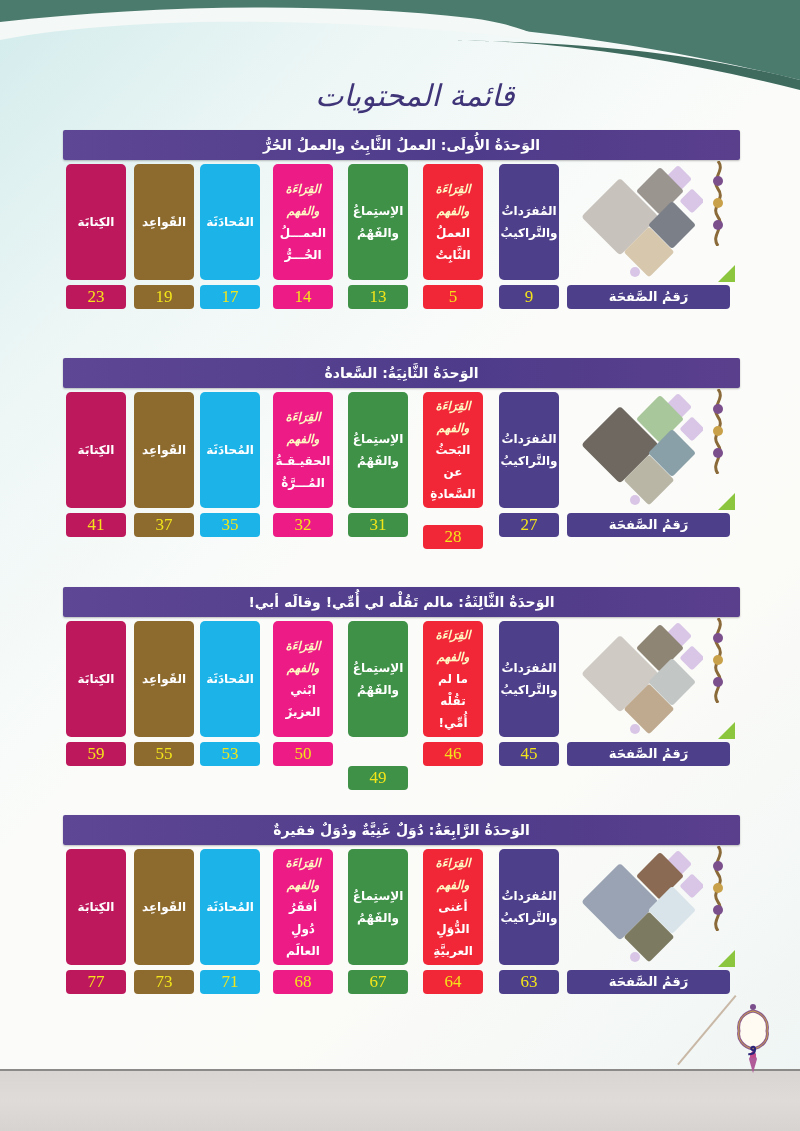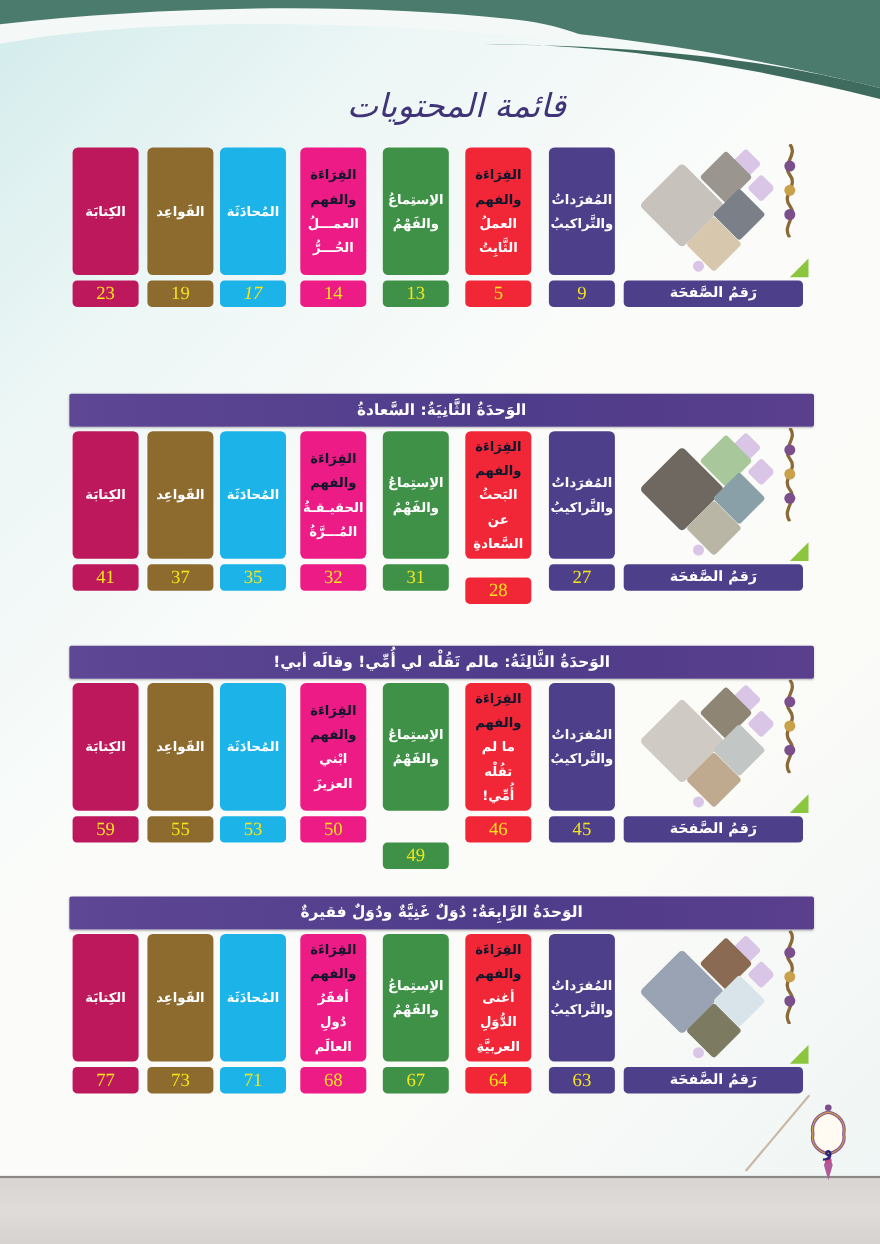--- a/index.html
+++ b/index.html
@@ -37,21 +37,21 @@
     }
     .tiles {
       position: relative; height: 150px; margin-top: 4px;
     }
     .tile {
       position: absolute; top: 0; width: 60px; height: 116px; border-radius: 5px;
       display: flex; flex-direction: column; align-items: center; justify-content: center;
       direction: rtl; text-align: center; color: #fff; font-weight: bold;
       font-size: 12px; line-height: 22px; padding: 2px;
     }
-    .tile .yel { color: #0f172a; }
+    .tile .yel { color: #fef9c3; font-style: italic; }
     .num {
       position: absolute; top: 121px; width: 60px; height: 24px; border-radius: 4px;
       color: #f3e51a; font-family: "Liberation Serif", serif; font-size: 17px;
       text-align: center; line-height: 24px;
     }
     .page-num-label {
       position: absolute; top: 121px; left: 504px; width: 163px; height: 24px;
       background: #4e3f8a; color: #fff; border-radius: 4px; direction: rtl;
       text-align: center; font-weight: bold; font-size: 13px; line-height: 24px;
     }
@@ -85,35 +85,36 @@
 
 <svg class="top-swoosh" viewBox="0 0 800 110" preserveAspectRatio="none">
   <path d="M0,0 L800,0 L800,80 C700,55 560,30 420,22 C280,14 120,12 0,30 Z" fill="#4b7b6d"></path>
   <path d="M0,22 C150,5 330,2 470,18 C520,24 540,38 560,44 C480,30 330,20 200,22 C120,24 50,30 0,40 Z" fill="#f4f8f6"></path>
   <path d="M440,40 C560,40 680,60 800,90 L800,80 C700,55 600,42 440,40 Z" fill="#3f6b5e"></path>
 </svg>
 
 <div class="page-title">قائمة المحتويات</div>
 
 <div class="unit" style="top:130px;">
+  <div class="unit-header">الوَحدَةُ الأُولَى: العملُ الثَّابِتُ والعملُ الحُرُّ</div>
   <div class="tiles">
     <div class="tile c-writing" style="left:3px;">
         <span>الكِتابَة</span>
       </div>
     <div class="num c-writing" style="left:3px;">23</div>
 
     <div class="tile c-grammar" style="left:71px;">
         <span>القَواعِد</span>
       </div>
     <div class="num c-grammar" style="left:71px;">19</div>
 
     <div class="tile c-conv" style="left:137px;">
         <span>المُحادَثَة</span>
       </div>
-    <div class="num c-conv" style="left:137px;font-style:italic;">17</div>
+    <div class="num c-conv" style="left:137px;">17</div>
 
     <div class="tile c-read2" style="left:210px;">
       <span class="yel">القِرَاءَة</span>
       <span class="yel">والفهم</span>
       <span>العمـــلُ</span>
       <span>الحُـــرُّ</span>
     </div>
     <div class="num c-read2" style="left:210px;">14</div>
 
     <div class="tile c-listen" style="left:285px;">

